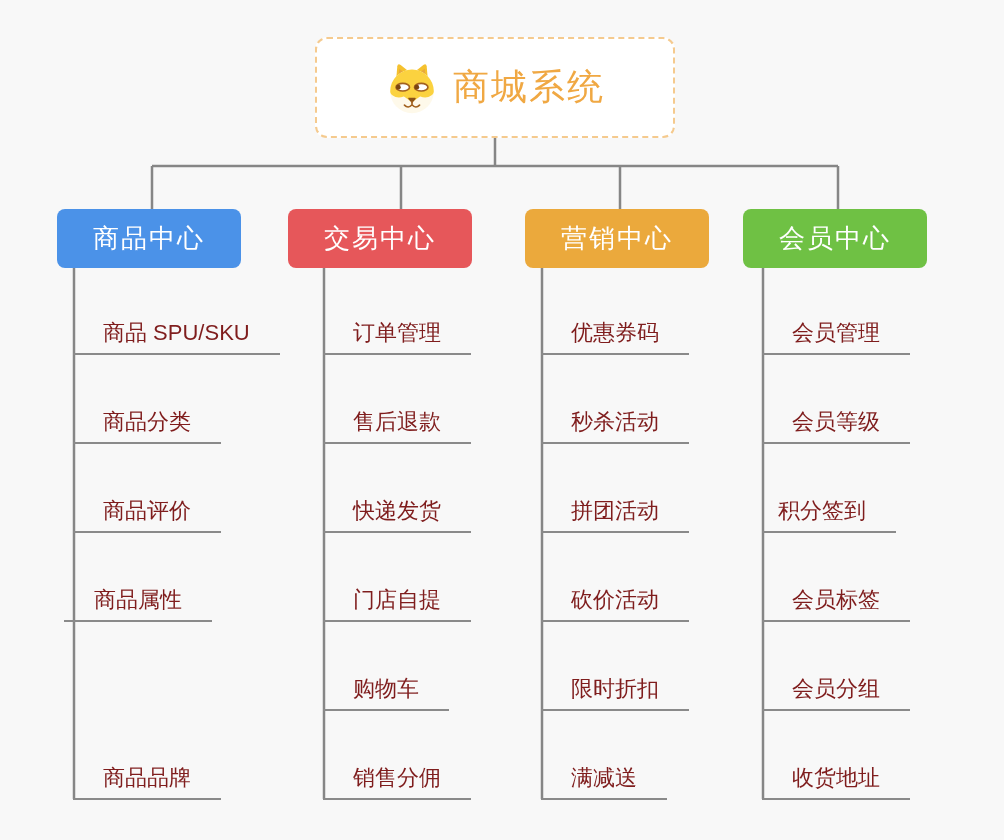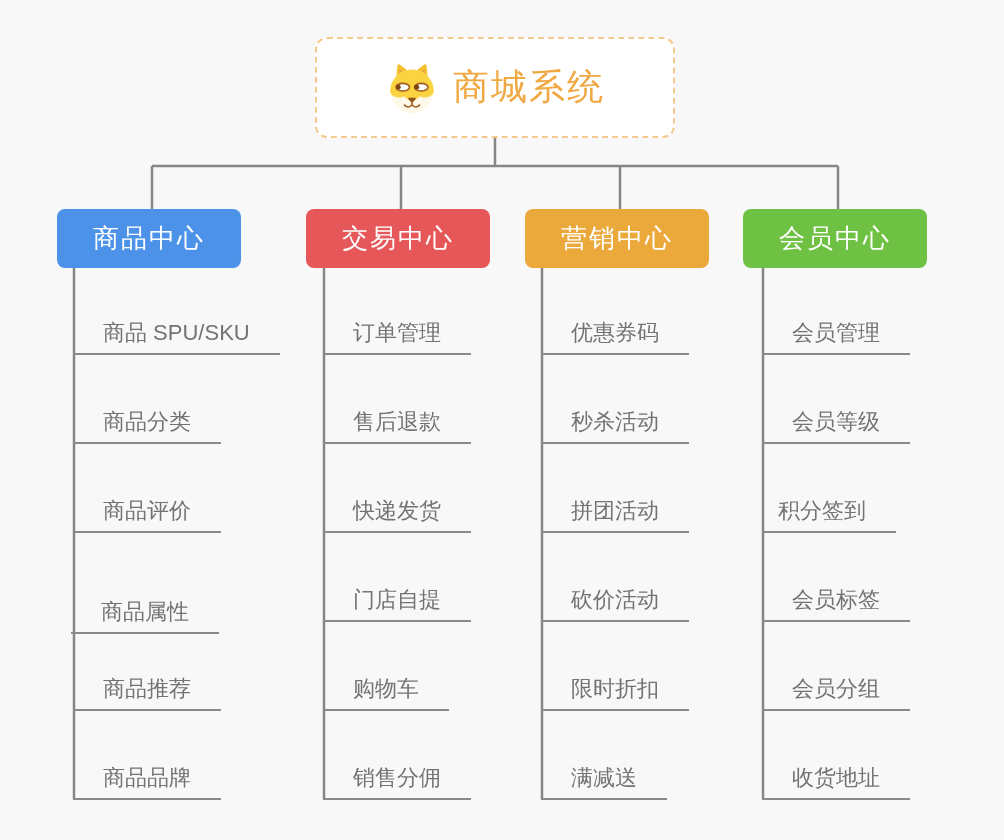--- a/index.html
+++ b/index.html
@@ -28,21 +28,21 @@
     border-radius:8px;box-sizing:border-box;
     display:flex;align-items:center;justify-content:center;
     color:#ffffff;font-size:26px;letter-spacing:2px;
     cursor:pointer;
   }
 
   .leaf{
     position:absolute;height:38px;line-height:36px;
     padding:0 30px;white-space:nowrap;
     border-bottom:2px solid #8a8a8a;
-    font-size:22px;color:#737373;
+    font-size:22px;color:#7f1d1d;
     cursor:pointer;
   }
 </style>
 </head>
 <body style="background: rgb(248, 248, 248);">
 
 <div class="canvas">
 
   <svg class="wires" viewBox="0 0 1004 840" xmlns="http://www.w3.org/2000/svg">
     <g style="stroke: rgb(134, 134, 134);">
@@ -71,29 +71,28 @@
       <circle cx="15.8" cy="30" r="2.8" fill="#7a4511"></circle>
       <ellipse cx="43" cy="30" rx="8" ry="4.6" fill="#ffffff" stroke="#a2611f" stroke-width="2"></ellipse>
       <circle cx="37.8" cy="30" r="2.8" fill="#7a4511"></circle>
       <path d="M28.5,43.5 h7 l-3.5,4 z" fill="#8c5318" stroke="#8c5318" stroke-width="2" stroke-linejoin="round"></path>
       <path d="M32,47 v3.5 M23,51.5 q4.5,4.5 9,-0.5 q4.5,5 9,0.5" fill="none" stroke="#a2611f" stroke-width="2" stroke-linecap="round"></path>
     </svg>
     <span class="root-label" style="color: rgb(240, 168, 67);">商城系统</span>
   </div>
 
   <div class="branch-header" style="left: 57px; background: rgb(75, 146, 232);">商品中心</div>
-  <div class="branch-header" style="left: 306px; background: rgb(230, 87, 90);">交易中心</div>
+  <div class="branch-header" style="left: 288px; background: rgb(230, 87, 90);">交易中心</div>
   <div class="branch-header" style="left: 525px; background: rgb(235, 169, 60);">营销中心</div>
   <div class="branch-header" style="left: 743px; background: rgb(111, 193, 68);">会员中心</div>
 
   <div class="leaf" style="left:73px;top:315px;">商品 SPU/SKU</div>
   <div class="leaf" style="left:73px;top:404px;">商品分类</div>
   <div class="leaf" style="left:73px;top:493px;">商品评价</div>
-  <div class="leaf" style="left:71px;top:582px;margin-top:12px;">商品属性</div>
-  <div class="leaf" style="left:73px;top:671px;">商品推荐</div>
+  <div class="leaf" style="left:64px;top:582px;">商品属性</div>
   <div class="leaf" style="left:73px;top:760px;">商品品牌</div>
 
   <div class="leaf" style="left:323px;top:315px;">订单管理</div>
   <div class="leaf" style="left:323px;top:404px;">售后退款</div>
   <div class="leaf" style="left:323px;top:493px;">快递发货</div>
   <div class="leaf" style="left:323px;top:582px;">门店自提</div>
   <div class="leaf" style="left:323px;top:671px;">购物车</div>
   <div class="leaf" style="left:323px;top:760px;">销售分佣</div>
 
   <div class="leaf" style="left:541px;top:315px;">优惠券码</div>

